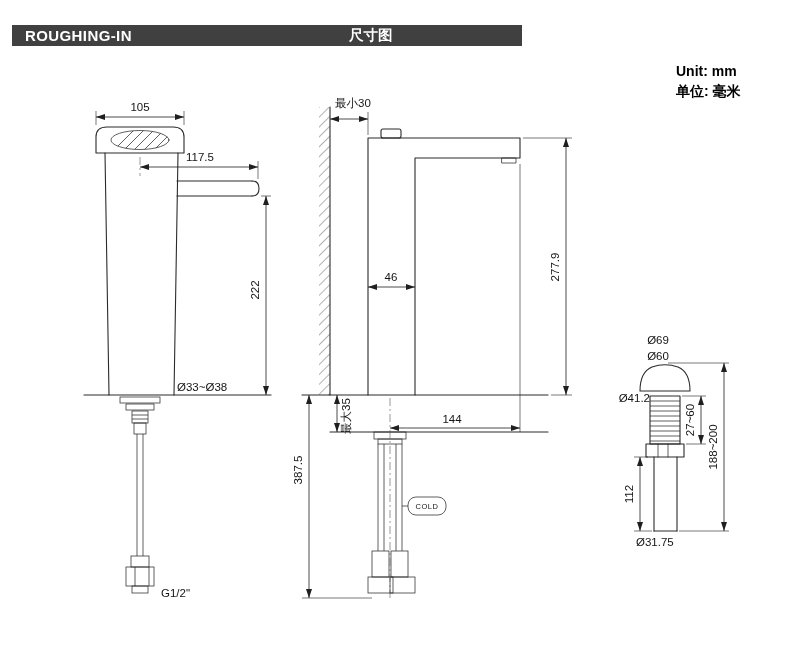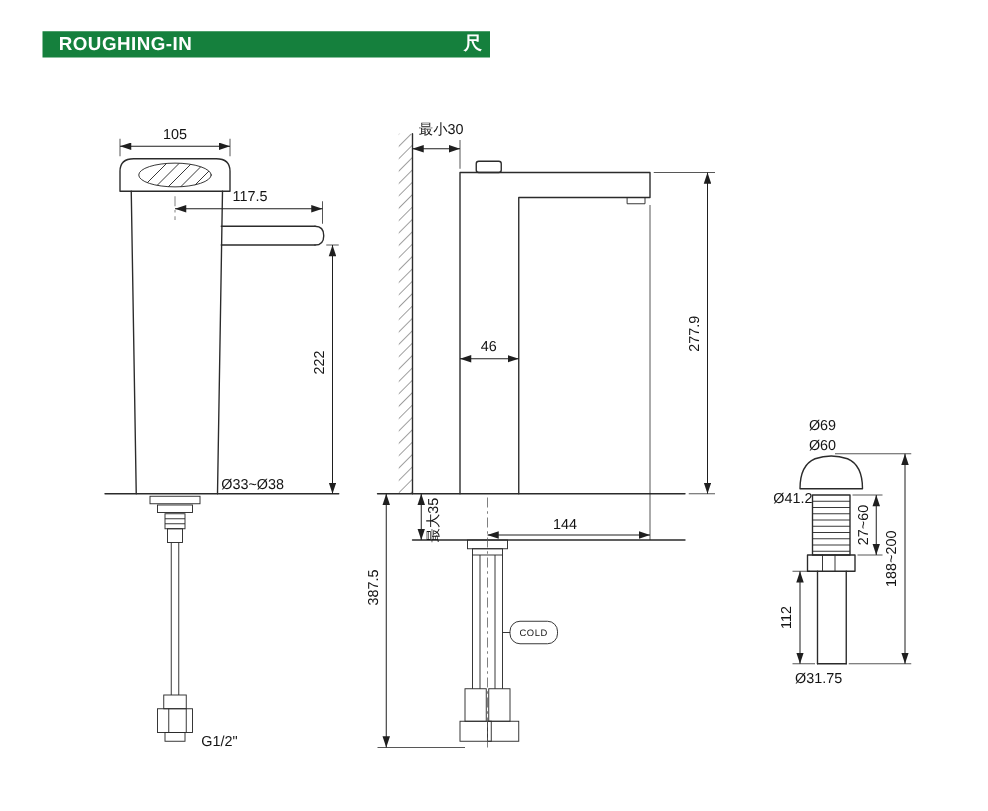--- a/index.html
+++ b/index.html
@@ -1,17 +1,17 @@
 <!DOCTYPE html>
 <html><head>
 <meta charset="utf-8">
 <style>
   html,body{margin:0;padding:0;background:#fff;}
   .page{position:relative;width:790px;height:649px;background:#ffffff;font-family:"Liberation Sans","DejaVu Sans",sans-serif;overflow:hidden;}
-  .header-bar{position:absolute;left:34px;top:25px;width:358px;height:21px;background:#15803d;}
+  .header-bar{position:absolute;left:12px;top:25px;width:510px;height:21px;background:#404040;}
   .title-en{position:absolute;left:13px;top:0;line-height:21px;font-size:15px;font-weight:bold;color:#ffffff;letter-spacing:.4px;}
   .title-cn{position:absolute;left:337px;top:0;line-height:21px;font-size:14.5px;font-weight:bold;color:#ffffff;font-family:Liberation Serif, serif;}
   .units{position:absolute;left:676px;top:61px;font-size:14px;font-weight:bold;color:#000;line-height:20px;white-space:nowrap;}
   svg{position:absolute;left:0;top:0;}
   svg text{font-family:"Liberation Sans","DejaVu Sans",sans-serif;fill:#141414;}
   .ol{fill:none;stroke:#2b2b2b;stroke-width:1.1;stroke-linejoin:round;stroke-linecap:round;}
   .ol2{fill:none;stroke:#2b2b2b;stroke-width:.75;}
   .dim{stroke:#1f1f1f;stroke-width:.8;fill:none;}
   .ext{stroke:#1f1f1f;stroke-width:.6;fill:none;}
   .cl{stroke:#555;stroke-width:.6;stroke-dasharray:8 3 2 3;fill:none;}
@@ -21,20 +21,24 @@
 </head>
 <body>
 
 <div class="page">
 
   <div class="header-bar">
     <span class="title-en">ROUGHING-IN</span>
     <span class="title-cn">尺寸图</span>
   </div>
 
+  <div class="units">
+    <div>Unit: mm</div>
+    <div>单位: 毫米</div>
+  </div>
 
   <svg width="790" height="649" viewBox="0 0 790 649">
     <defs>
       <marker id="aE" markerWidth="10" markerHeight="8" refX="9" refY="3" orient="auto" markerUnits="userSpaceOnUse">
           <path d="M0,0 L9,3 L0,6 Z" fill="#1f1f1f"></path>
         </marker>
       <marker id="aS" markerWidth="10" markerHeight="8" refX="0" refY="3" orient="auto" markerUnits="userSpaceOnUse">
           <path d="M9,0 L0,3 L9,6 Z" fill="#1f1f1f"></path>
         </marker>
       <pattern id="hatch" width="7" height="7" patternUnits="userSpaceOnUse" patternTransform="rotate(45)">

